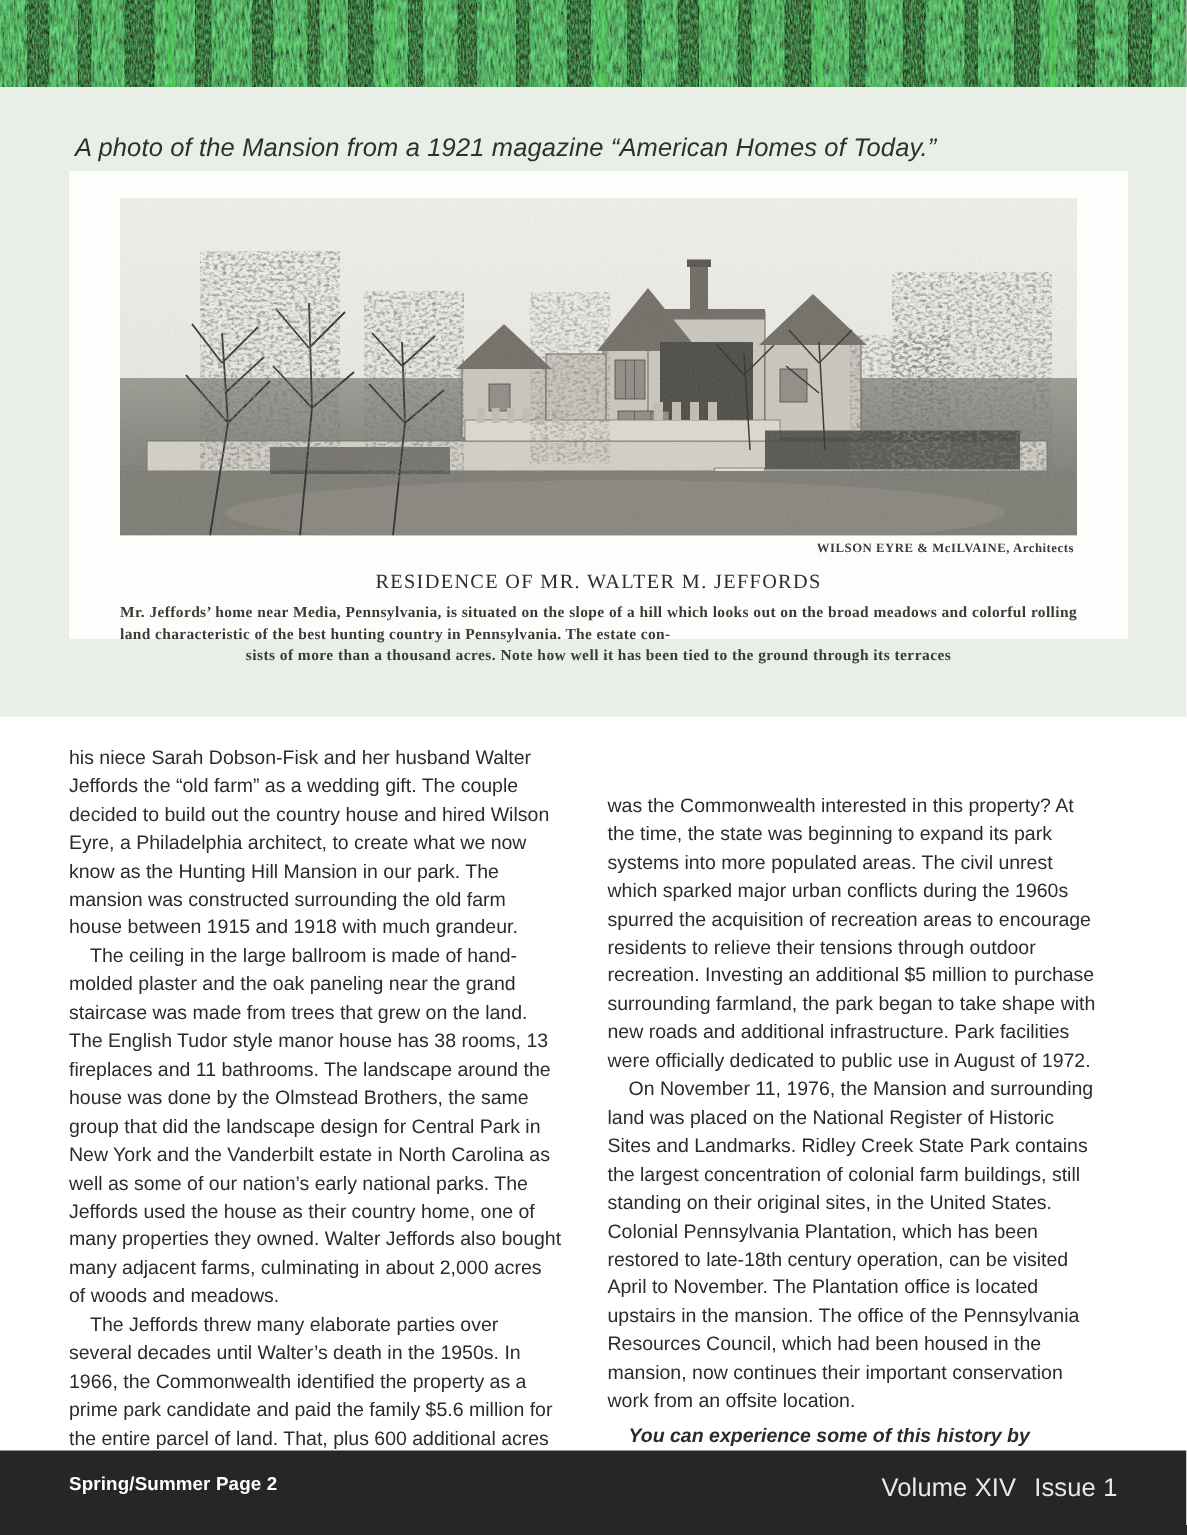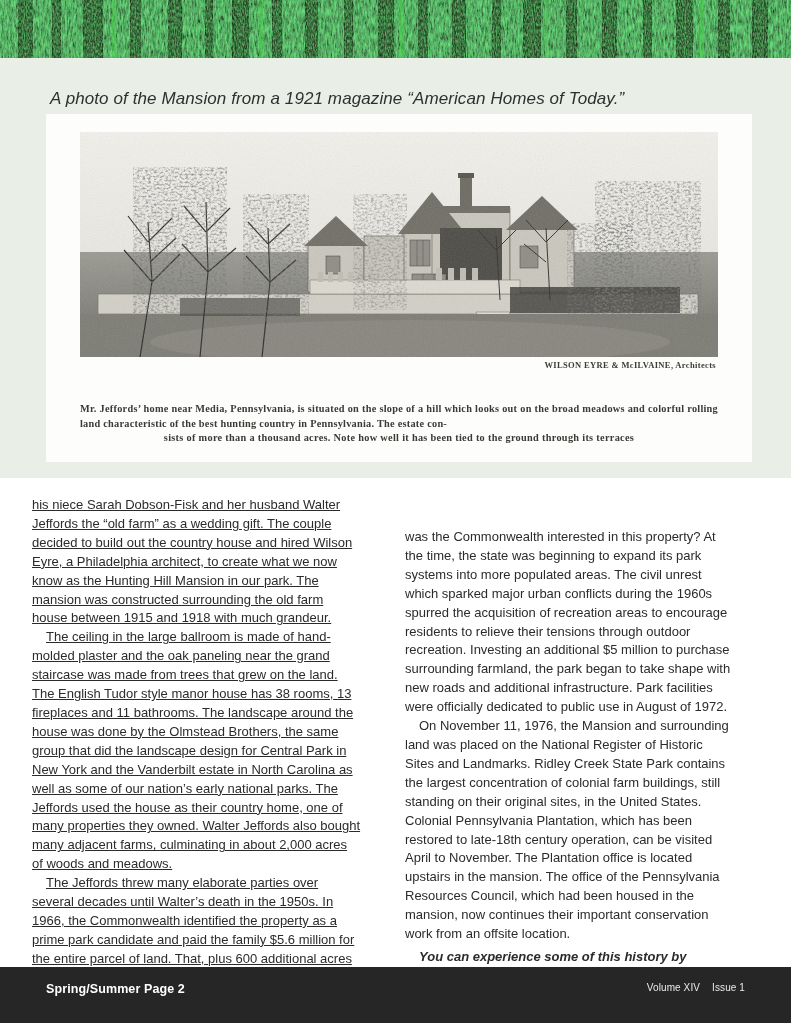--- a/index.html
+++ b/index.html
@@ -47,21 +47,21 @@
     letter-spacing: 0.1px;
     white-space: nowrap;
   }
 
   
   .magazine-frame {
     position: absolute;
     left: 46px;
     top: 56px;
     width: 706px;
-    height: 348px;
+    height: 312px;
     background: #fdfdfb;
     box-shadow: 0 0 0 0 transparent;
   }
   .mag-photo {
     position: absolute;
     left: 34px;
     top: 18px;
     width: 638px;
     height: 225px;
     overflow: hidden;
@@ -120,21 +120,21 @@
   }
   .col {
     position: absolute;
     top: 18px;
     width: 329px;
     font-family: "Liberation Sans", sans-serif;
     font-size: 13px;
     line-height: 18.9px;
     color: #2b2b2b;
   }
-  .col-left  { left: 32px; text-decoration: underline; }
+  .col-left  { left: 46px; }
   .col-right { left: 405px; margin-top: 32px; }
   .col p {
     margin: 0 0 0 0;
     text-align: left;
   }
   .col p.indent { text-indent: 14px; }
   .col p.closing {
     font-style: italic;
     font-weight: bold;
     text-indent: 14px;
@@ -158,21 +158,21 @@
     font-weight: bold;
     color: #ffffff;
     letter-spacing: 0.1px;
     white-space: nowrap;
   }
   .footer-right {
     position: absolute;
     right: 46px;
     top: 15px;
     font-family: "Liberation Sans", sans-serif;
-    font-size: 10px;
+    font-size: 17px;
     color: #e9e9e9;
     letter-spacing: 0.1px;
     white-space: nowrap;
   }
   .footer-right .vol { margin-right: 12px; }
 </style>
 </head>
 <body>
 
 <div class="banner">
@@ -357,20 +357,21 @@
           <path d="M470 168 L466 96 M466 110 L446 88 M466 110 L488 88 M466 130 L444 112"></path>
           <path d="M420 168 L416 104 M416 118 L398 98 M416 118 L436 98"></path>
         </g>
 
         <rect x="0" y="0" width="638" height="225" filter="url(#grain)" opacity="0.6"></rect>
       </svg>
     </div>
 
     <div class="mag-architects">WILSON EYRE &amp; McILVAINE, Architects</div>
 
+    <div class="mag-title">RESIDENCE OF MR. WALTER M. JEFFORDS</div>
 
     <div class="mag-body">
       <span>Mr. Jeffords’ home near Media, Pennsylvania, is situated on the slope of a hill which looks out on the broad</span>
       <span>meadows and colorful rolling land characteristic of the best hunting country in Pennsylvania.  The estate con-</span>
       <span class="last-line">sists of more than a thousand acres.  Note how well it has been tied to the ground through its terraces</span>
     </div>
 
   </div>
 </div>
 

